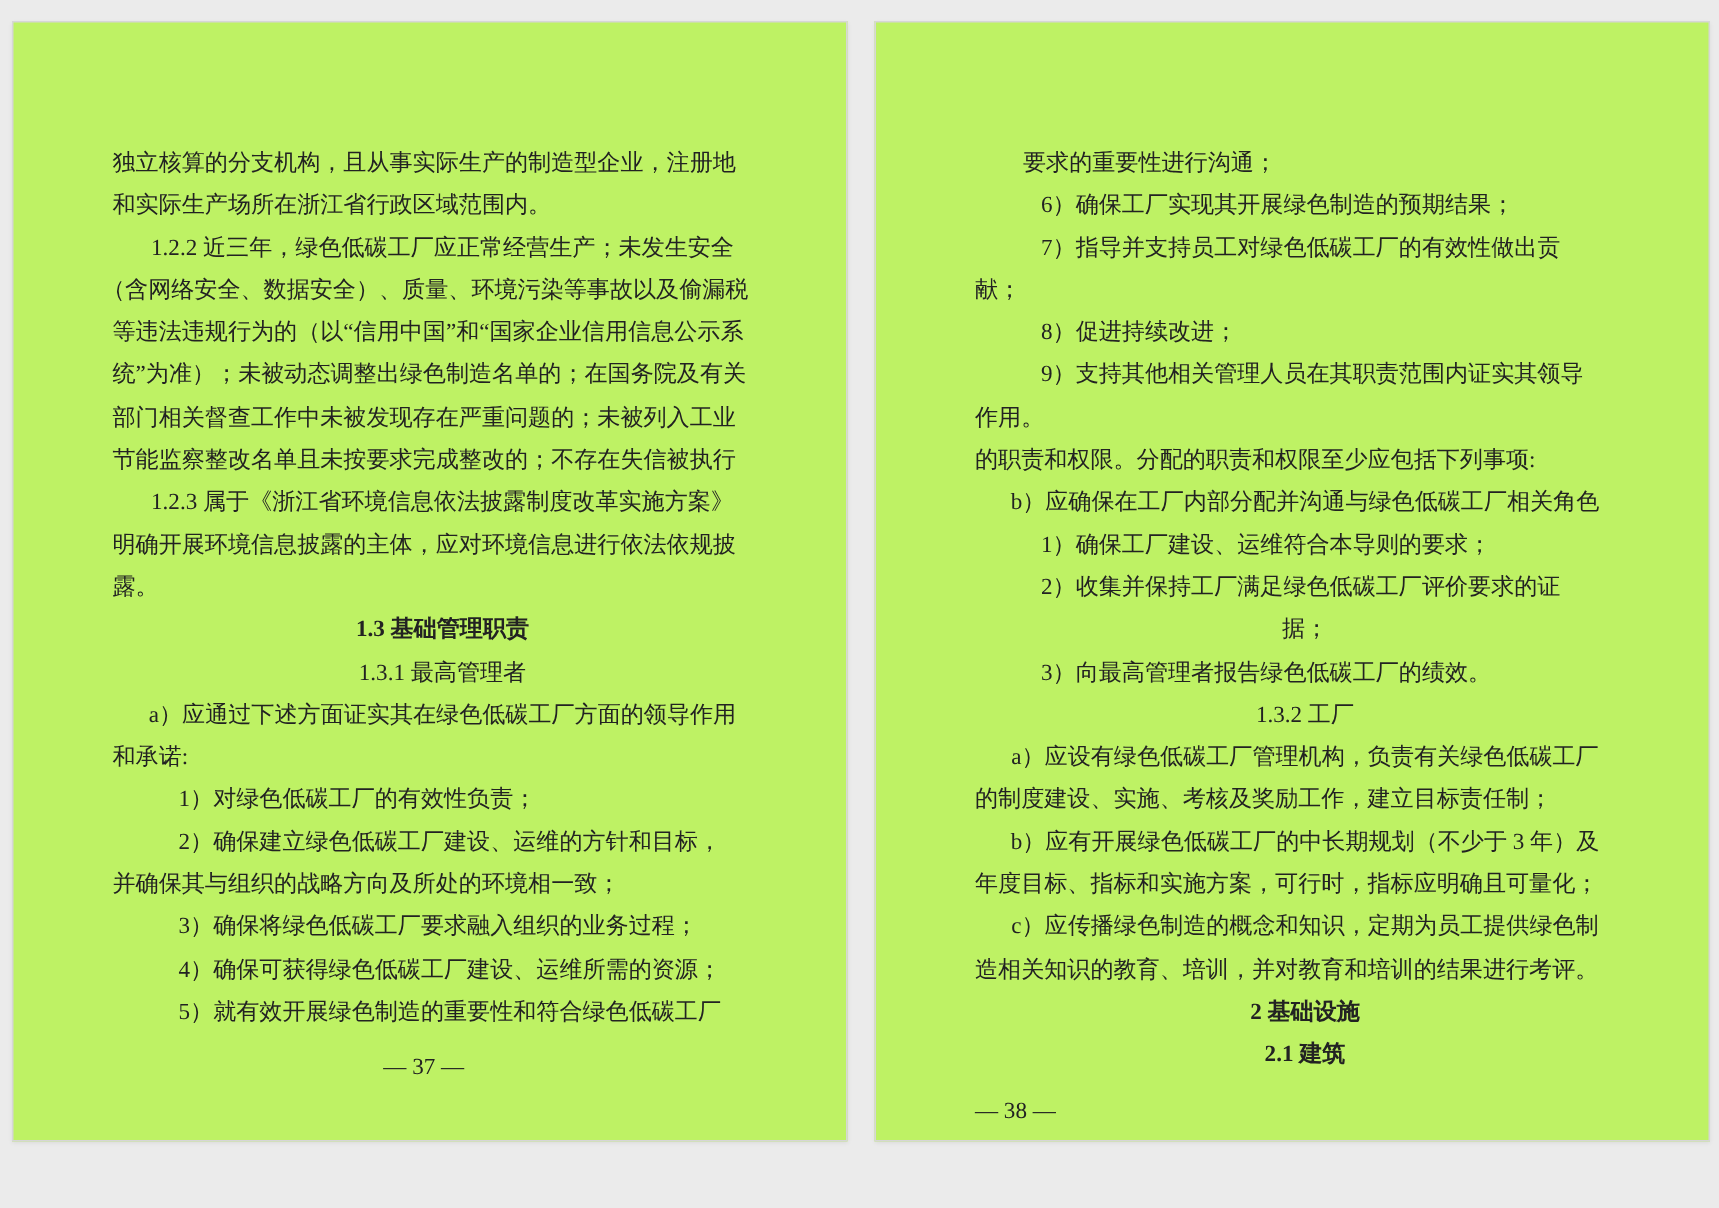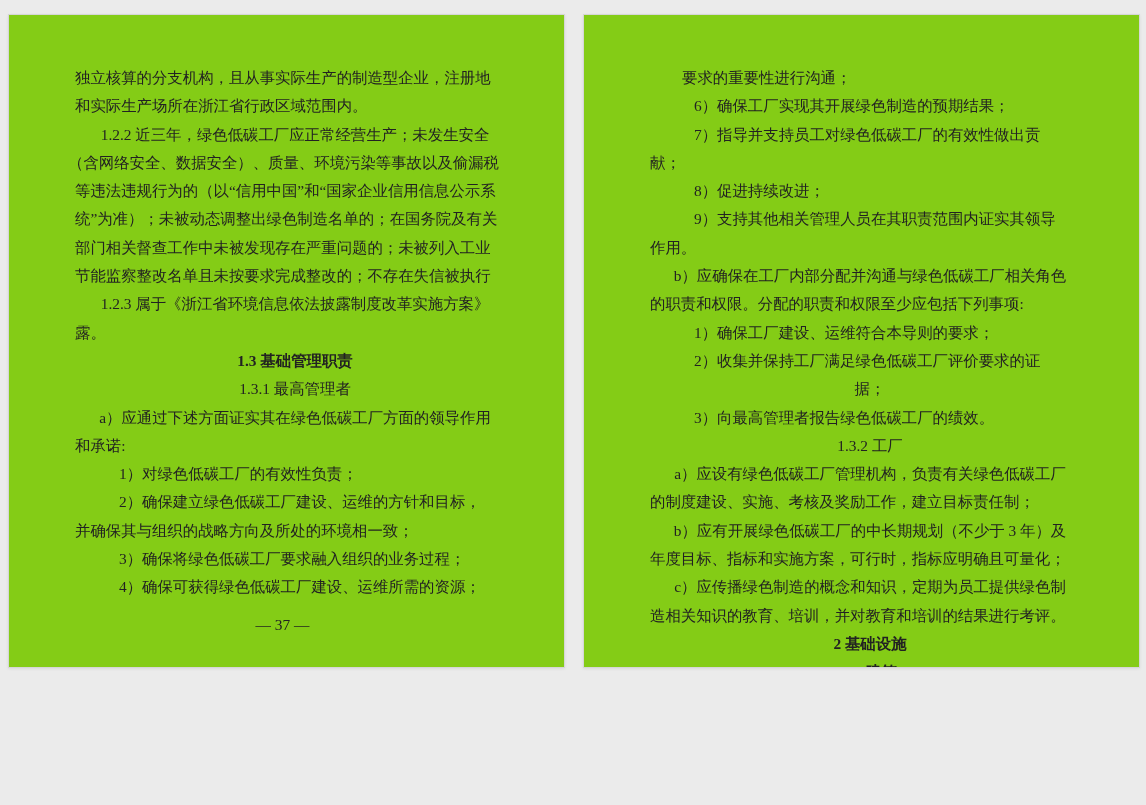--- a/index.html
+++ b/index.html
@@ -16,26 +16,26 @@
     height: 805px;
     box-sizing: border-box;
     padding: 14px 6px 12px 8px;
   }
   .spread {
     display: flex;
     gap: 18px;
   }
   .page {
     width: 557px;
-    height: 654px;
+    height: 747px;
     box-sizing: border-box;
-    background: #84cc16;
+    background: #bef264;
     border: 1px solid #d6d6d6;
     box-shadow: 0 1px 3px rgba(0,0,0,0.07);
-    padding: 49px 70px 0 66px;
+    padding: 80px 70px 0 66px;
     overflow: hidden;
   }
   .line {
     font-size: 15.4px;
     line-height: 28.3px;
     height: 28.3px;
     width: 420px;
     color: #222222;
     white-space: nowrap;
     box-sizing: border-box;
@@ -65,42 +65,44 @@
       <div class="page">
         <div class="line ind0">独立核算的分支机构，且从事实际生产的制造型企业，注册地</div>
         <div class="line ind0">和实际生产场所在浙江省行政区域范围内。</div>
         <div class="line ind1">1.2.2 近三年，绿色低碳工厂应正常经营生产；未发生安全</div>
         <div class="line ind0 hang">（含网络安全、数据安全）、质量、环境污染等事故以及偷漏税</div>
         <div class="line ind0">等违法违规行为的（以“信用中国”和“国家企业信用信息公示系</div>
         <div class="line ind0">统”为准）；未被动态调整出绿色制造名单的；在国务院及有关</div>
         <div class="line ind0">部门相关督查工作中未被发现存在严重问题的；未被列入工业</div>
         <div class="line ind0">节能监察整改名单且未按要求完成整改的；不存在失信被执行</div>
         <div class="line ind1">1.2.3 属于《浙江省环境信息依法披露制度改革实施方案》</div>
+        <div class="line ind0">明确开展环境信息披露的主体，应对环境信息进行依法依规披</div>
         <div class="line ind0">露。</div>
         <div class="line ind1 bold">1.3 基础管理职责</div>
         <div class="line ind1">1.3.1 最高管理者</div>
         <div class="line ind1">a）应通过下述方面证实其在绿色低碳工厂方面的领导作用</div>
         <div class="line ind0">和承诺:</div>
         <div class="line ind3">1）对绿色低碳工厂的有效性负责；</div>
         <div class="line ind3">2）确保建立绿色低碳工厂建设、运维的方针和目标，</div>
         <div class="line ind0">并确保其与组织的战略方向及所处的环境相一致；</div>
         <div class="line ind3">3）确保将绿色低碳工厂要求融入组织的业务过程；</div>
         <div class="line ind3">4）确保可获得绿色低碳工厂建设、运维所需的资源；</div>
+        <div class="line ind3">5）就有效开展绿色制造的重要性和符合绿色低碳工厂</div>
         <div class="page-num num-right">— 37 —</div>
       </div>
       <div class="page">
         <div class="line ind2">要求的重要性进行沟通；</div>
         <div class="line ind3">6）确保工厂实现其开展绿色制造的预期结果；</div>
         <div class="line ind3">7）指导并支持员工对绿色低碳工厂的有效性做出贡</div>
         <div class="line ind0">献；</div>
         <div class="line ind3">8）促进持续改进；</div>
         <div class="line ind3">9）支持其他相关管理人员在其职责范围内证实其领导</div>
         <div class="line ind0">作用。</div>
+        <div class="line ind0">的职责和权限。分配的职责和权限至少应包括下列事项:</div>
         <div class="line ind1">b）应确保在工厂内部分配并沟通与绿色低碳工厂相关角色</div>
-        <div class="line ind0">的职责和权限。分配的职责和权限至少应包括下列事项:</div>
         <div class="line ind3">1）确保工厂建设、运维符合本导则的要求；</div>
         <div class="line ind3">2）收集并保持工厂满足绿色低碳工厂评价要求的证</div>
         <div class="line ind1">据；</div>
         <div class="line ind3">3）向最高管理者报告绿色低碳工厂的绩效。</div>
         <div class="line ind1">1.3.2 工厂</div>
         <div class="line ind1">a）应设有绿色低碳工厂管理机构，负责有关绿色低碳工厂</div>
         <div class="line ind0">的制度建设、实施、考核及奖励工作，建立目标责任制；</div>
         <div class="line ind1">b）应有开展绿色低碳工厂的中长期规划（不少于 3 年）及</div>
         <div class="line ind0">年度目标、指标和实施方案，可行时，指标应明确且可量化；</div>
         <div class="line ind1">c）应传播绿色制造的概念和知识，定期为员工提供绿色制</div>

